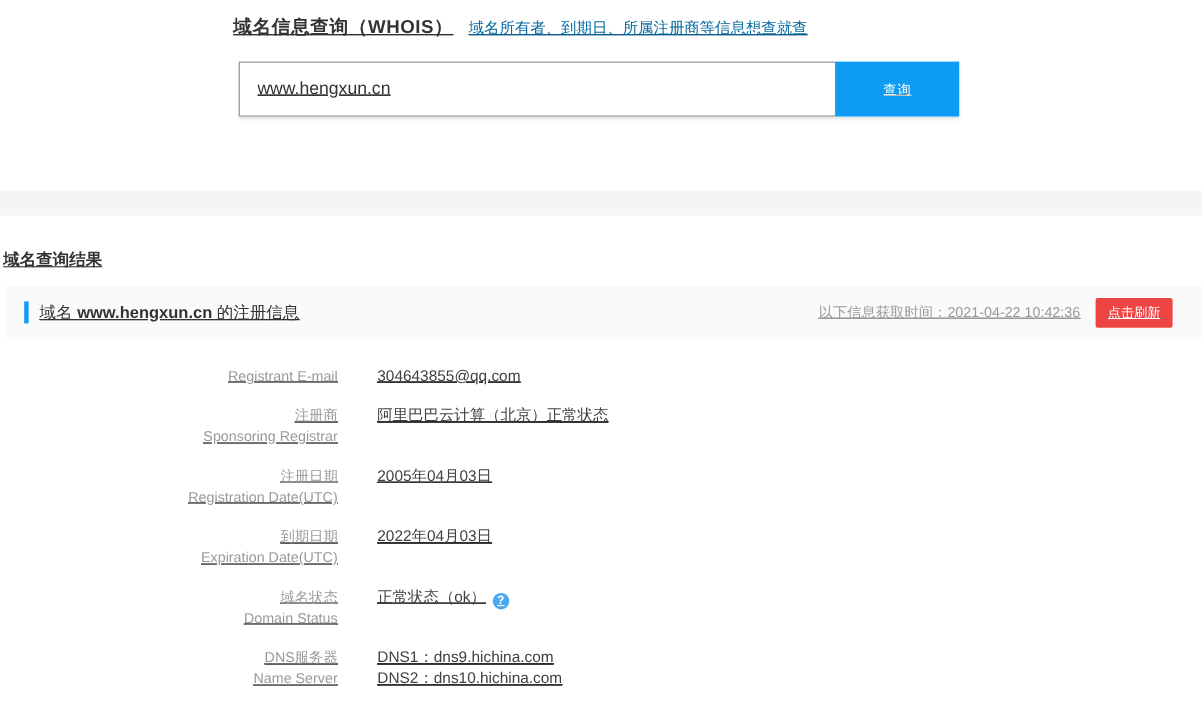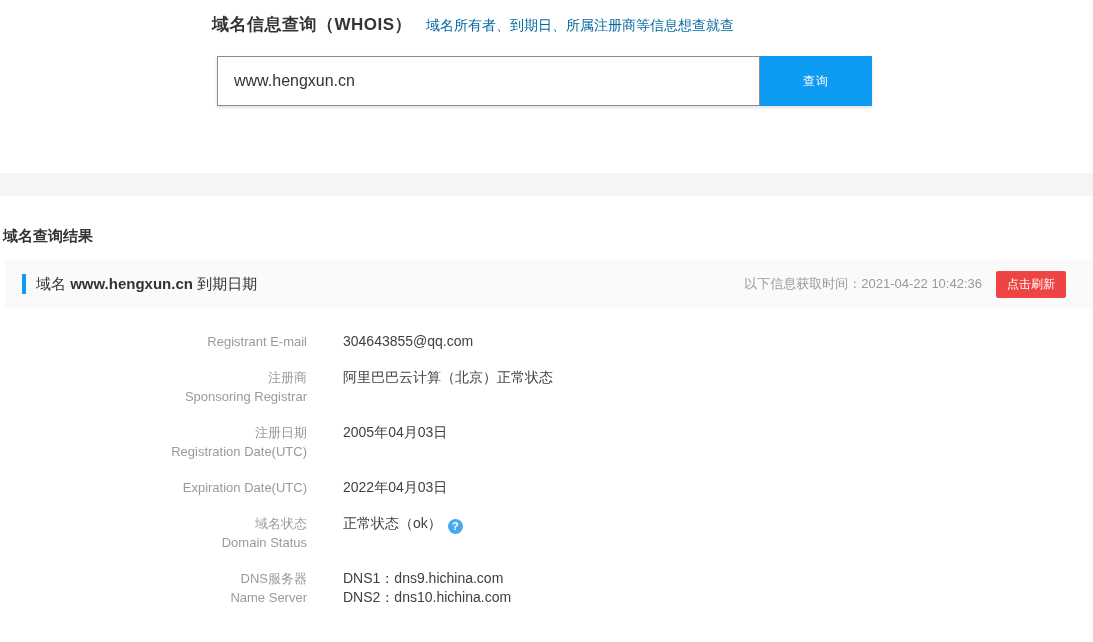--- a/index.html
+++ b/index.html
@@ -1,15 +1,15 @@
 <!DOCTYPE html>
 <html><head>
 <meta charset="utf-8">
 <style>
-  * { margin:0; padding:0; box-sizing:border-box; }
+  * { margin:0; padding:0; box-sizing:border-box;text-decoration:underline; }
   body { background:#fff; font-family:"Liberation Sans","DejaVu Sans",sans-serif; }
   .page { position:relative; width:1093px; height:642px; background:#fff; overflow:hidden; }
 
   
   .search-head { position:absolute; left:212px; top:13px; display:flex; align-items:baseline; white-space:nowrap; }
   .search-title { font-size:17px; font-weight:bold; color:#333; letter-spacing:0.5px; }
   .search-subtitle { font-size:14px; color:#0369a1; margin-left:14px; }
 
   .search-box { position:absolute; left:217px; top:56px; display:flex; box-shadow:0 2px 3px rgba(0,0,0,0.12); }
   .search-input { width:543px; height:50px; border:1px solid #8c8c8c; background:#fff; font-size:16px;
@@ -58,21 +58,21 @@
     <input class="search-input" type="text" value="www.hengxun.cn" style="">
     <button class="search-btn" style="background: rgb(14, 155, 242);">查询</button>
   </div>
 
   <div class="band" style="background: rgb(245, 245, 245);"></div>
 
   <div class="section-title">域名查询结果</div>
 
   <div class="result-header" style="background: rgb(250, 250, 250);">
     <span class="accent-bar" style="background: rgb(14, 155, 242);"></span>
-    <span class="result-title"><span>域名 </span><b>www.hengxun.cn</b><span> 到期日期</span></span>
+    <span class="result-title"><span>域名 </span><b>www.hengxun.cn</b><span> 的注册信息</span></span>
     <span class="header-right">
       <span class="fetch-time">以下信息获取时间：2021-04-22 10:42:36</span>
       <button class="refresh-btn" style="background: #ef4444;">点击刷新</button>
     </span>
   </div>
 
   <div class="details">
 
     <div class="row">
       <div class="row-label">
@@ -98,20 +98,21 @@
         <div class="label-zh">注册日期</div>
         <div class="label-en">Registration Date(UTC)</div>
       </div>
       <div class="row-value">
         <div class="value-line">2005年04月03日</div>
       </div>
     </div>
 
     <div class="row">
       <div class="row-label">
+        <div class="label-zh">到期日期</div>
         <div class="label-en">Expiration Date(UTC)</div>
       </div>
       <div class="row-value">
         <div class="value-line">2022年04月03日</div>
       </div>
     </div>
 
     <div class="row">
       <div class="row-label">
         <div class="label-zh">域名状态</div>

